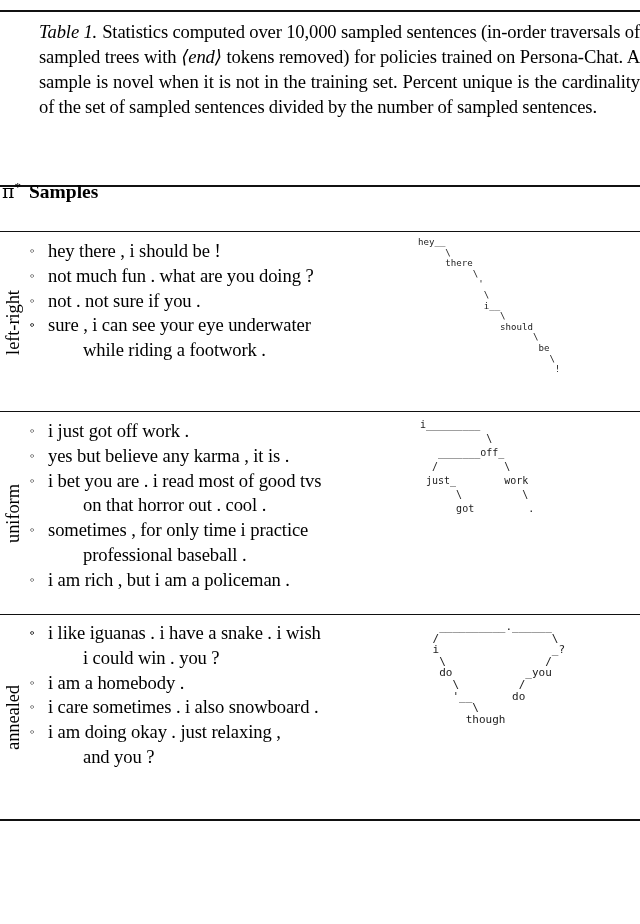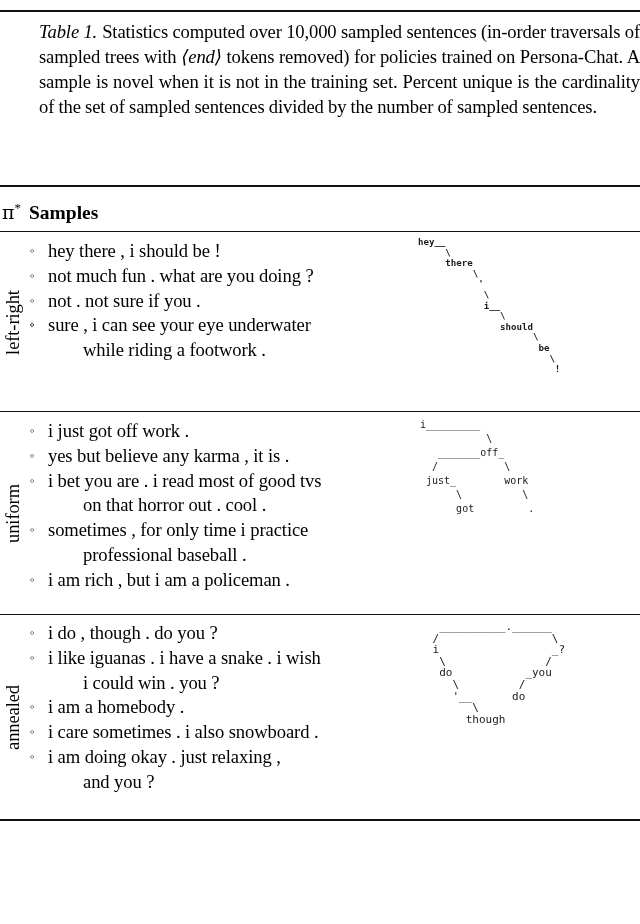--- a/index.html
+++ b/index.html
@@ -68,21 +68,21 @@
     left: 3px;
     right: 4px;
     top: 830px;
   }
 
   
   #table-head {
     position: absolute;
     left: 0;
     right: 0;
-    top: 195px;
+    top: 174px;
     height: 43px;
   }
   #table-head .head-inner {
     padding-left: 2px;
     padding-top: 6px;
     font-size: 19px;
   }
   #table-head .pi {
     font-family: "DejaVu Serif", serif;
     font-style: normal;
@@ -164,21 +164,21 @@
 
   
   #section-leftright { top: 233px; height: 178px; }
   #section-uniform   { top: 412px; height: 202px; }
   #section-annealed  { top: 615px; height: 204px; }
 
   #section-leftright .samples-list { top: 6px; }
   #section-uniform   .samples-list { top: 7px; }
   #section-annealed  .samples-list { top: 6px; }
 
-  #tree-leftright { left: 418px; top: 4px; font-size: 9.1px; line-height: 10.6px; font-weight: bold; }
+  #tree-leftright { left: 418px; top: 4px; font-size: 9.1px; line-height: 10.6px; }
   #tree-uniform   { left: 420px; top: 6px;  font-size: 10px; line-height: 14px; }
   #tree-annealed  { left: 426px; top: 6px;  font-size: 11px; line-height: 11.6px; }
 
   .sec-divider {
     position: absolute;
     left: 0; right: 0;
     border-top: 1.3px solid #111;
   }
 </style>
 </head>
@@ -295,21 +295,20 @@
   <div class="sec-divider" style="top:614px;"></div>
 
   <div class="section" id="section-annealed">
     <div class="section-body">
       <div class="rowlabel">
         <span>annealed</span>
       </div>
       <div class="samples-list">
         <div class="sample">
           <span class="bullet">◦</span>
-          <span>i do , though . do you ?</span>
         </div>
         <div class="sample">
           <span class="bullet">◦</span>
           <span>i like iguanas . i have a snake . i wish</span>
           <span class="cont">i could win . you ?</span>
         </div>
         <div class="sample">
           <span class="bullet">◦</span>
           <span>i am a homebody .</span>
         </div>

